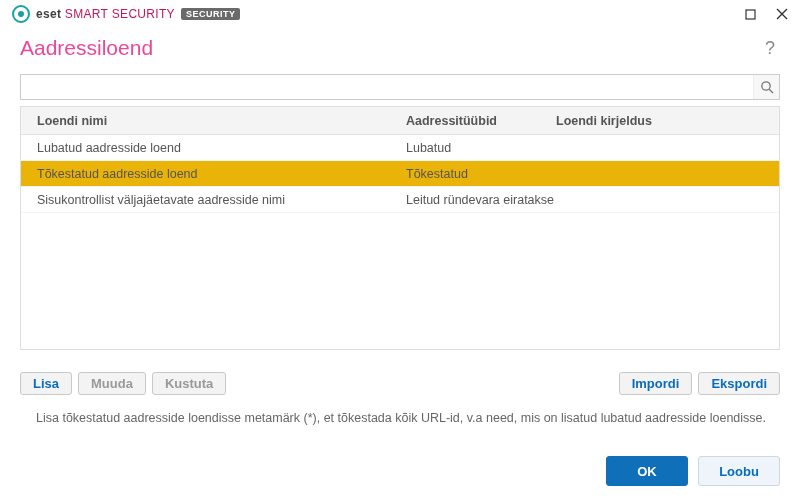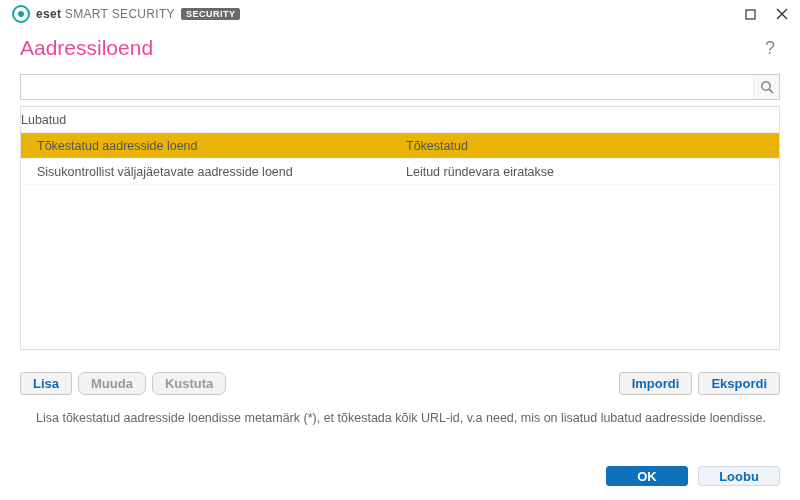--- a/index.html
+++ b/index.html
@@ -28,21 +28,21 @@
   .brand-logo {
     width: 18px; height: 18px;
     display: flex; align-items: center; justify-content: center;
   }
   .brand-text {
     font-size: 12px;
     letter-spacing: 0.3px;
     color: #444;
   }
   .brand-text .bold { font-weight: 600; color: #404040; }
-  .brand-text .light { font-weight: 300; color: #737373; }
+  .brand-text .light { font-weight: 300; color: #be185d; }
   .brand-badge {
     background: #6a6a6a;
     color: #fff;
     font-size: 9px;
     padding: 1px 5px;
     border-radius: 2px;
     font-weight: 600;
     letter-spacing: 0.5px;
   }
   .window-controls { display: flex; gap: 12px; align-items: center; }
@@ -136,38 +136,37 @@
     color: #0a6cbf;
     font-size: 13px;
     font-weight: 600;
     padding: 3px 12px;
     border-radius: 3px;
     cursor: pointer;
   }
   .btn-small.disabled {
     color: #999;
     cursor: default;
-    border-radius: 7px;
   }
   .hint {
     padding: 14px 20px 0 36px;
     font-size: 12.5px;
     color: #666;
     line-height: 1.5;
   }
   .footer {
     position: absolute;
     bottom: 14px;
     right: 20px;
     display: flex;
     gap: 10px;
   }
   .btn {
     min-width: 82px;
-    height: 20px;
+    height: 30px;
     border-radius: 3px;
     font-size: 13px;
     font-weight: 600;
     cursor: pointer;
     display: flex; align-items: center; justify-content: center;
   }
   .btn-primary {
     background: #0f6fb8;
     color: #fff;
     border: 1px solid #0f6fb8;
@@ -220,32 +219,38 @@
     <input class="search-input" type="text" value="" style="">
     <div class="search-icon">
       <svg width="14" height="14" viewBox="0 0 14 14">
           <circle cx="6" cy="6" r="4.2" fill="none" stroke="#777" stroke-width="1.3"></circle>
           <line x1="9.2" y1="9.2" x2="13" y2="13" stroke="#777" stroke-width="1.3"></line>
         </svg>
     </div>
   </div>
 
   <div class="table">
+    <div class="thead">
+      <div class="col1">Loendi nimi</div>
+      <div class="col2">Aadressitüübid</div>
+      <div class="col3">Loendi kirjeldus</div>
+    </div>
     <div id="tbody">
         <div class="trow">
+          <div class="col1">Lubatud aadresside loend</div>
           <div class="col2">Lubatud</div>
           <div class="col3"></div>
         </div>
         <div class="trow selected">
           <div class="col1">Tõkestatud aadresside loend</div>
           <div class="col2">Tõkestatud</div>
           <div class="col3"></div>
         </div>
         <div class="trow">
-          <div class="col1">Sisukontrollist väljajäetavate aadresside loend</div>
+          <div class="col1">Sisukontrollist väljajäetavate aadresside nimi</div>
           <div class="col2">Leitud ründevara eiratakse</div>
           <div class="col3"></div>
         </div>
       </div>
   </div>
 
   <div class="toolbar">
     <div class="toolbar-group">
       <div class="btn-small">Lisa</div>
       <div class="btn-small disabled">Muuda</div>

